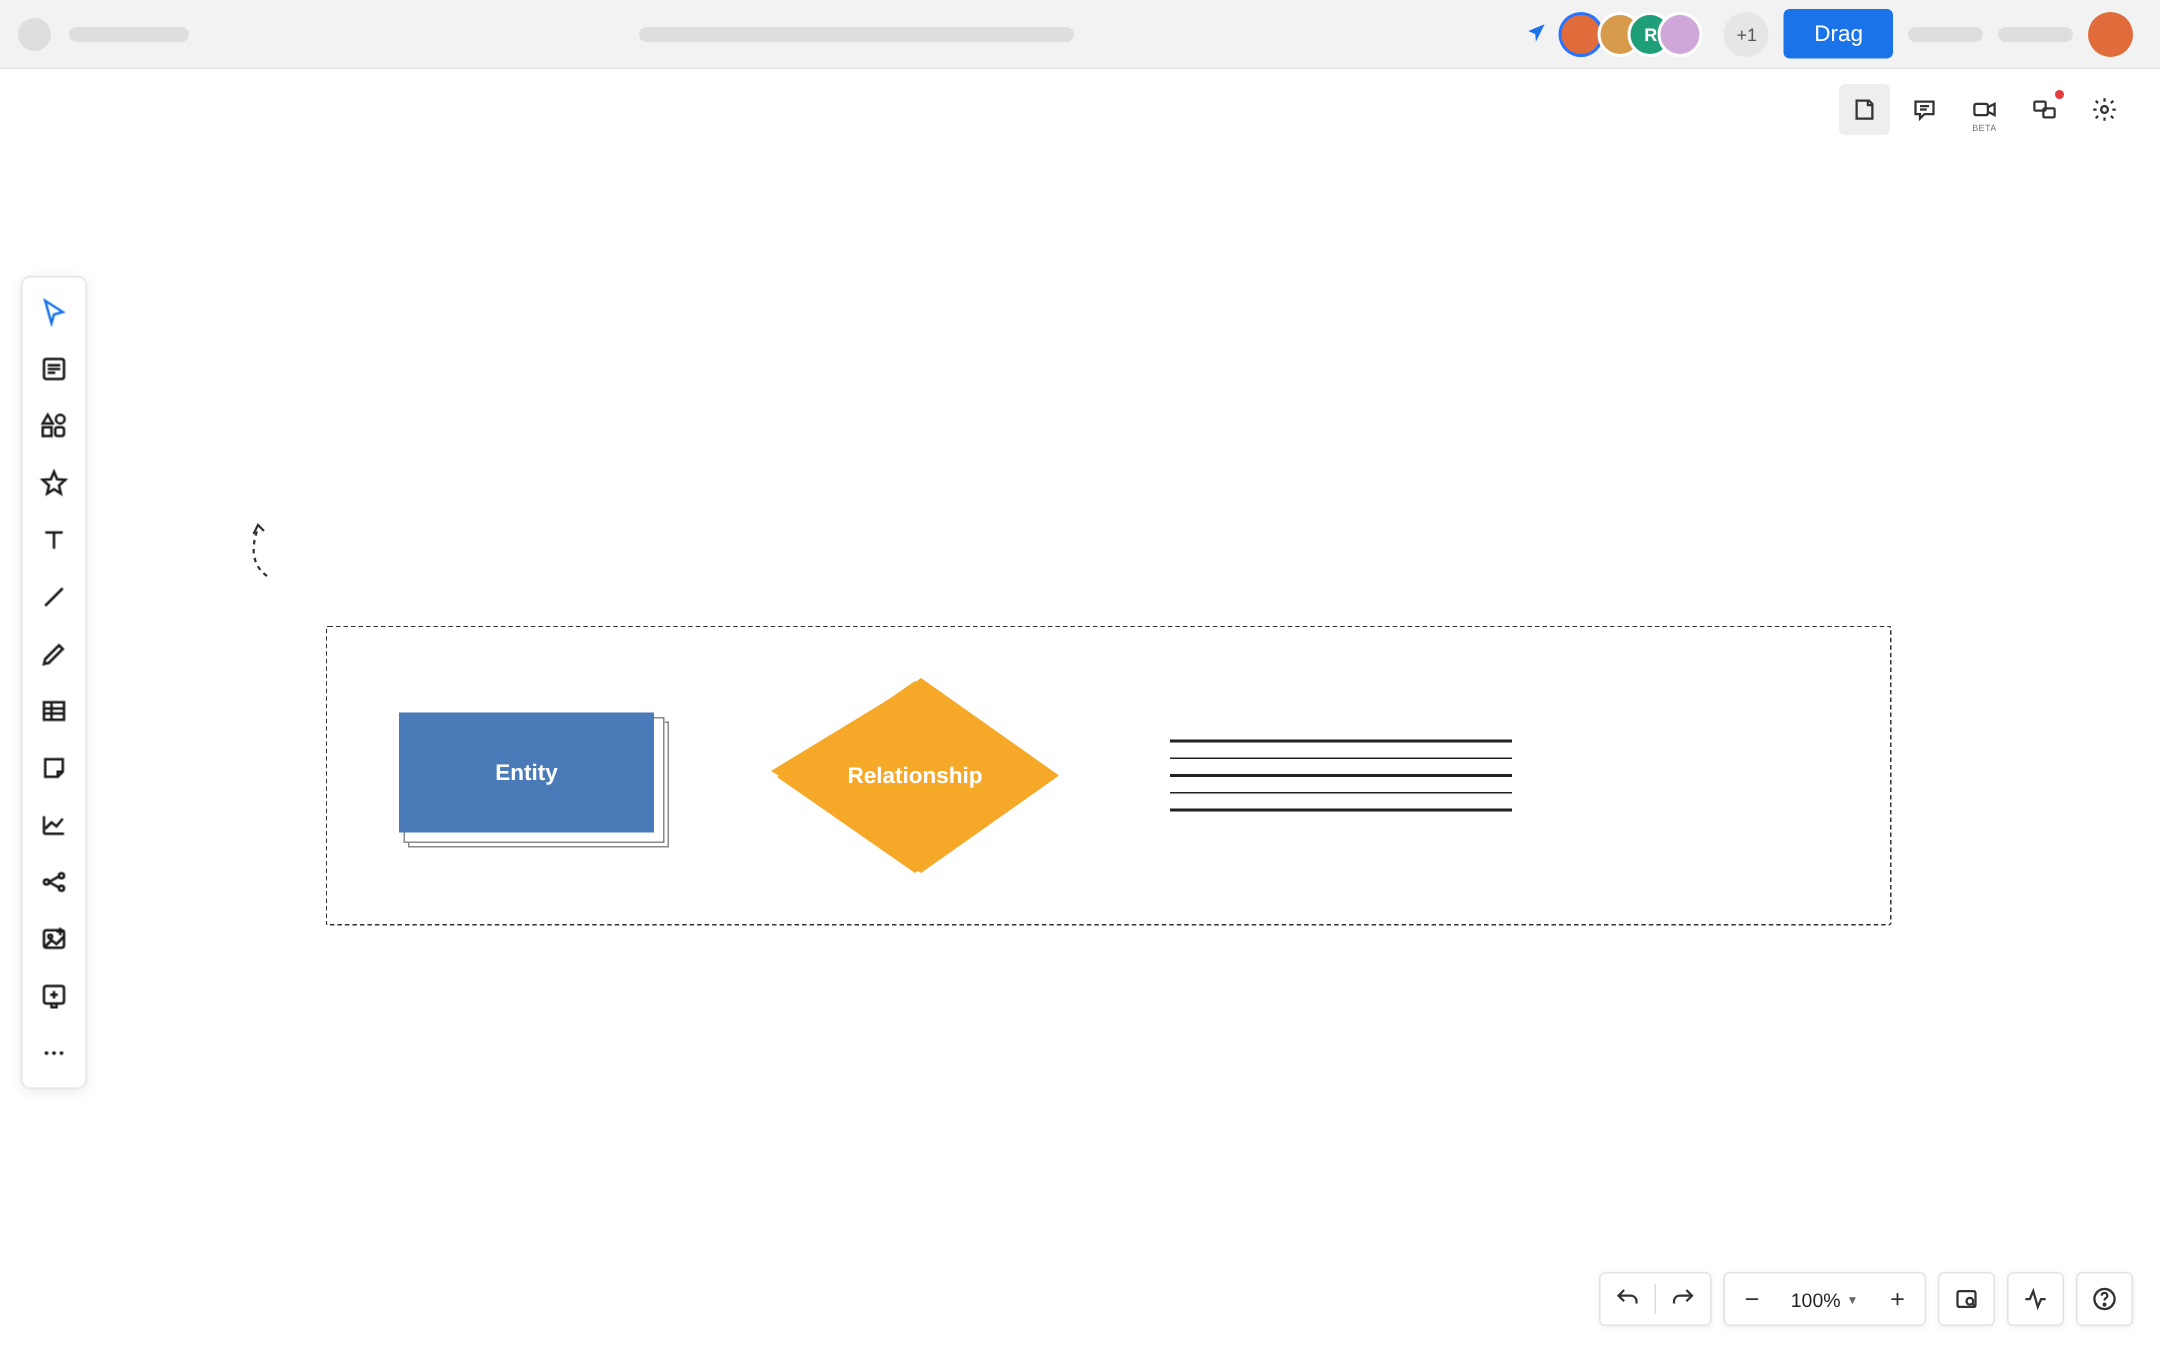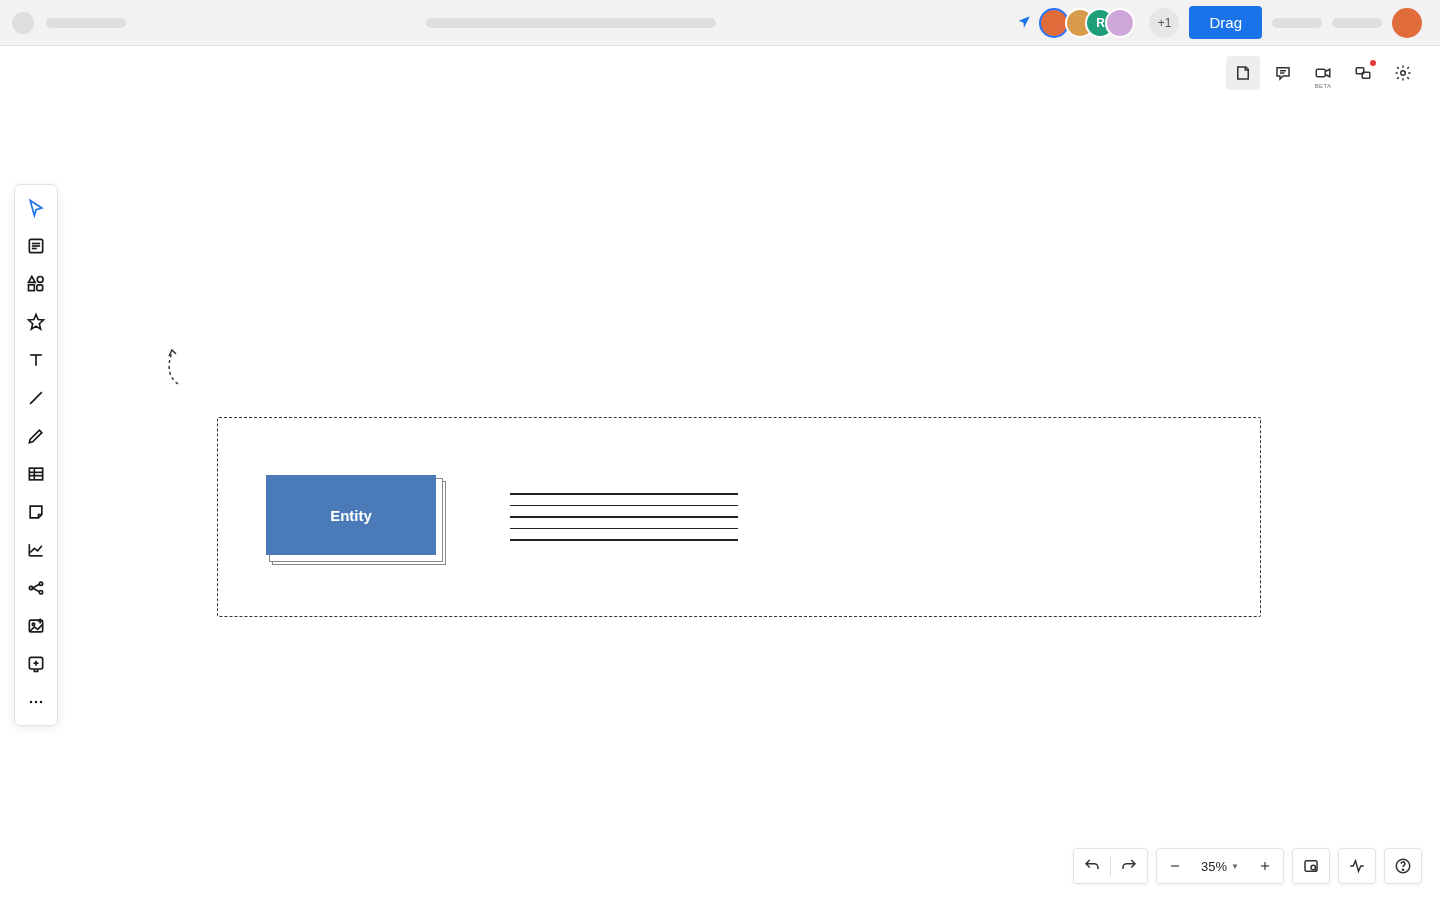--- a/index.html
+++ b/index.html
@@ -279,20 +279,28 @@
   <div class="dashed-box">
 
     <div class="shape-entity">
       <div class="stack-back sb1"></div>
       <div class="stack-back sb2"></div>
       <div class="rect-main">
         <span>Entity</span>
       </div>
     </div>
 
+    <div class="shape-diamond">
+      <svg class="diamond-svg" width="200" height="138">
+        <polygon points="104,4 196,69 104,134 12,69" fill="#f6a828"></polygon>
+        <polygon points="96,10 188,66 96,122 4,66" fill="#f6a828"></polygon>
+        <polygon points="100,6 192,70 100,134 8,70" fill="#f6a828"></polygon>
+      </svg>
+      <div class="diamond-label">Relationship</div>
+    </div>
 
 
     <div class="shape-lines">
       <div class="hline"></div>
       <div class="hline"></div>
       <div class="hline"></div>
       <div class="hline"></div>
       <div class="hline"></div>
     </div>
 
@@ -316,21 +324,21 @@
     </div>
   </div>
 
   <div class="ctrl-group">
     <div class="ctrl-btn">
       <svg width="14" height="14" viewBox="0 0 24 24" stroke="currentColor" stroke-width="2">
           <line x1="5" y1="12" x2="19" y2="12"></line>
         </svg>
     </div>
     <div class="zoom-display">
-      <span>35%</span>
+      <span>100%</span>
       <span class="caret">▼</span>
     </div>
     <div class="ctrl-btn">
       <svg width="14" height="14" viewBox="0 0 24 24" stroke="currentColor" stroke-width="2">
           <line x1="5" y1="12" x2="19" y2="12"></line>
           <line x1="12" y1="5" x2="12" y2="19"></line>
         </svg>
     </div>
   </div>
 

